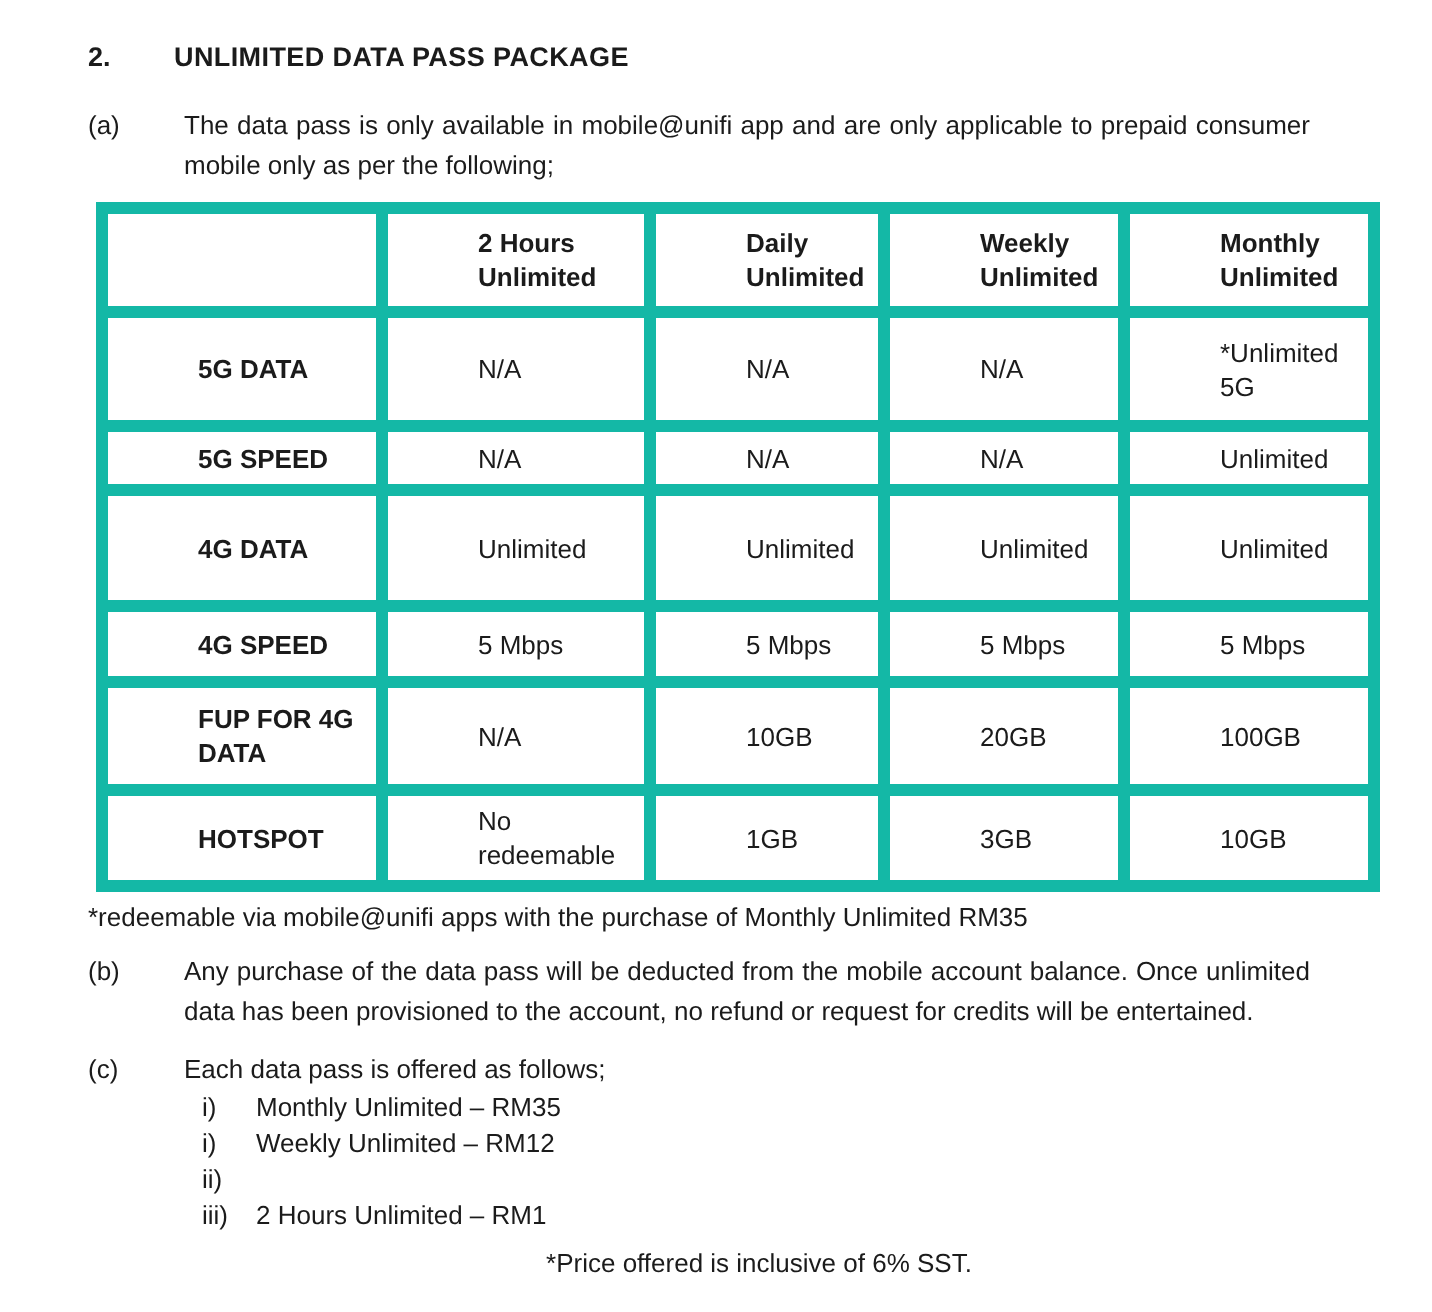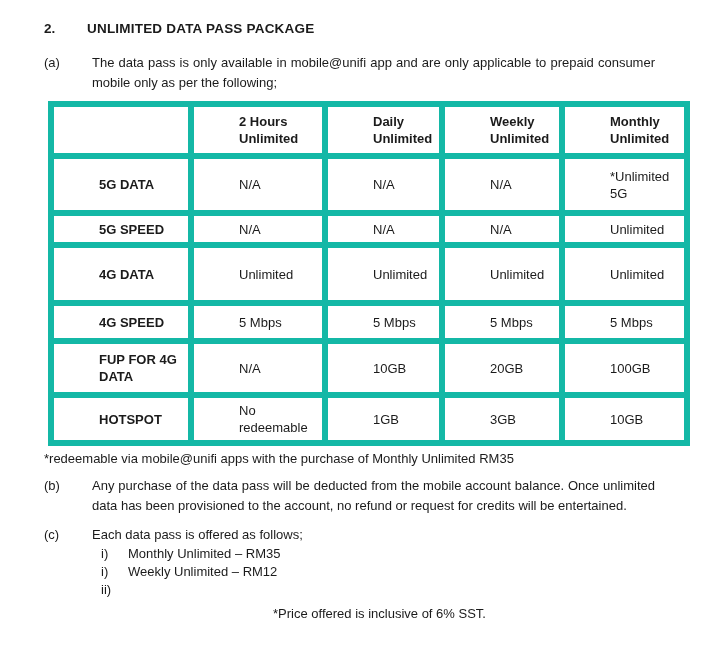--- a/index.html
+++ b/index.html
@@ -155,18 +155,22 @@
           <span class="marker">i)</span>
           <span>Monthly Unlimited – RM35</span>
         </li>
         <li>
           <span class="marker">i)</span>
           <span>Weekly Unlimited – RM12</span>
         </li>
         <li>
           <span class="marker">ii)</span>
         </li>
+        <li>
+          <span class="marker">iii)</span>
+          <span>2 Hours Unlimited – RM1</span>
+        </li>
       </ul>
       <div class="price-note">*Price offered is inclusive of 6% SST.</div>
     </div>
   </div>
 
 </div>
 
 </body></html>

